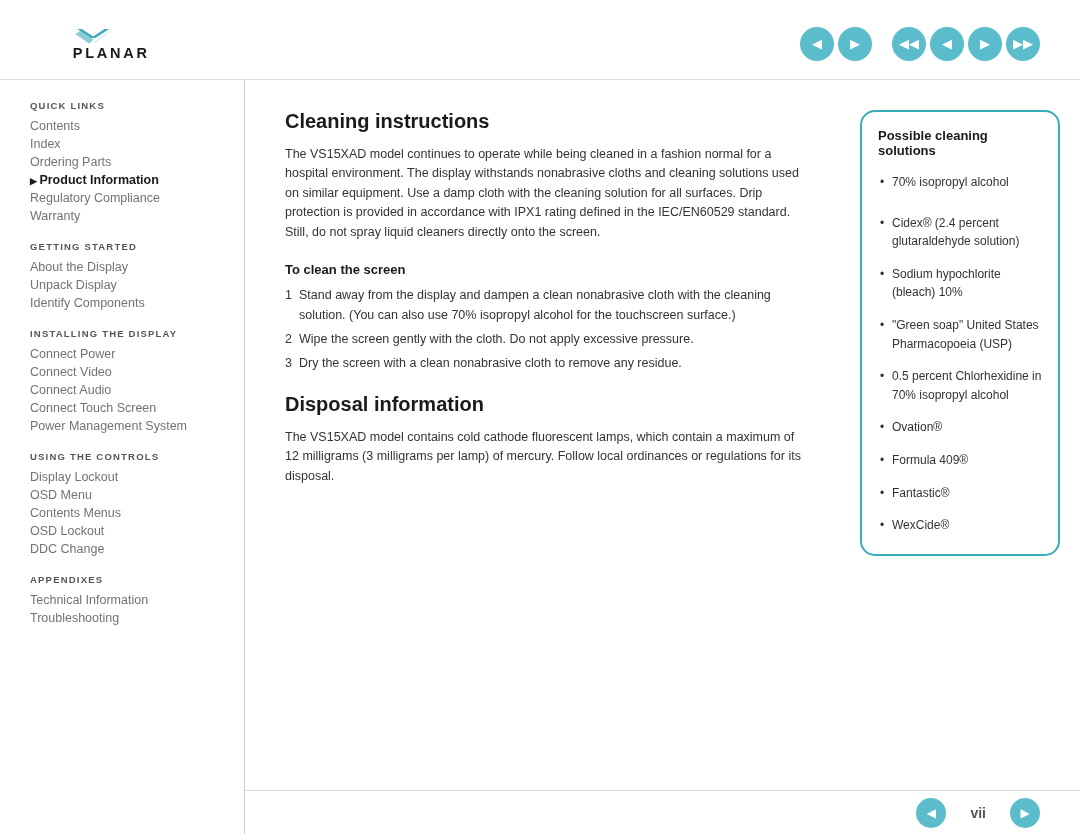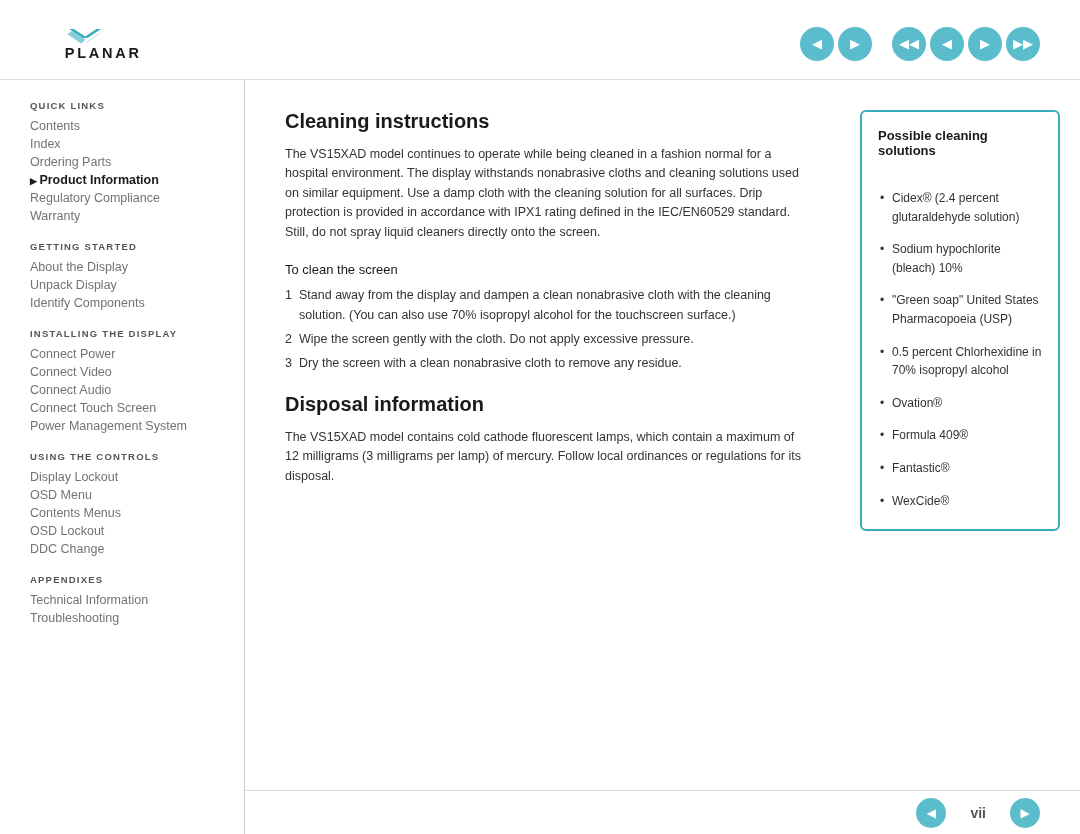--- a/index.html
+++ b/index.html
@@ -17,21 +17,21 @@
       display: flex;
       align-items: center;
       justify-content: flex-end;
       padding: 18px 40px 10px 40px;
       border-bottom: 1px solid #ddd;
       height: 80px;
     }
 
     .logo-area {
       position: absolute;
-      left: 32px;
+      left: 40px;
       top: 18px;
     }
 
     .logo-svg {
       width: 120px;
       height: 50px;
     }
 
     .nav-controls {
       display: flex;
@@ -124,21 +124,21 @@
 
     .content-body {
       font-size: 12.5px;
       color: #333;
       line-height: 1.55;
       margin-bottom: 20px;
     }
 
     .content-subtitle {
       font-size: 13px;
-      font-weight: normal;
+      font-weight: bold;
       color: #1a1a1a;
       margin-bottom: 8px;
     }
 
     .content-list {
       list-style: none;
       padding: 0;
       margin-bottom: 20px;
     }
 
@@ -182,21 +182,21 @@
       width: 230px;
       min-width: 230px;
       padding: 20px 20px 20px 10px;
       display: flex;
       flex-direction: column;
       align-items: stretch;
     }
 
     .cleaning-box {
       border: 2px solid #3aabba;
-      border-radius: 6px;
+      border-radius: 15px;
       padding: 16px 16px;
       margin-top: 10px;
     }
 
     .cleaning-box-title {
       font-size: 13px;
       font-weight: bold;
       color: #1a1a1a;
       margin-bottom: 12px;
     }
@@ -348,20 +348,21 @@
       <h2 class="content-title">Disposal information</h2>
       <p class="content-body">The VS15XAD model contains cold cathode fluorescent lamps, which contain a maximum of 12 milligrams (3 milligrams per lamp) of mercury. Follow local ordinances or regulations for its disposal.</p>
 
 
       <div class="page-label">VS15 Display</div>
     </div>
 
     <div class="right-panel">
       <div class="cleaning-box">
         <div class="cleaning-box-title">Possible cleaning solutions</div>
+        <div class="cleaning-item">70% isopropyl alcohol</div>
         <div style="height:8px;"></div>
         <div style="height:8px;"></div>
         <div class="cleaning-item">Cidex® (2.4 percent glutaraldehyde solution)</div>
         <div style="height:8px;"></div>
         <div class="cleaning-item">Sodium hypochlorite (bleach) 10%</div>
         <div style="height:8px;"></div>
         <div class="cleaning-item">"Green soap" United States Pharmacopoeia (USP)</div>
         <div style="height:8px;"></div>
         <div class="cleaning-item">0.5 percent Chlorhexidine in 70% isopropyl alcohol</div>
         <div style="height:8px;"></div>

